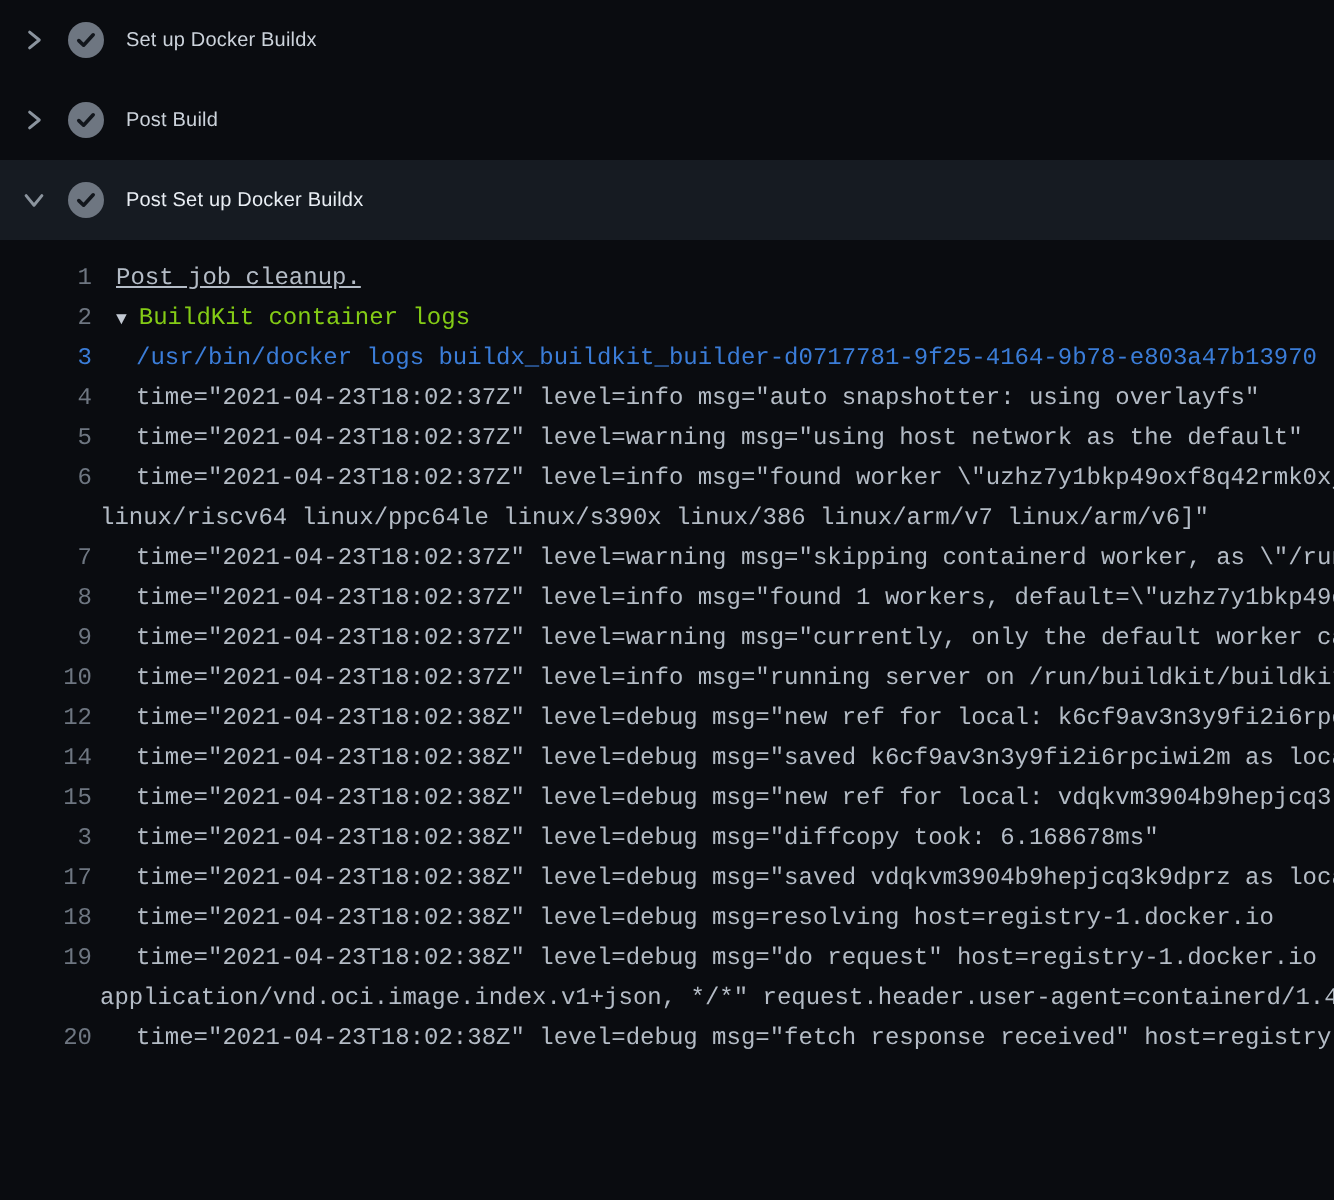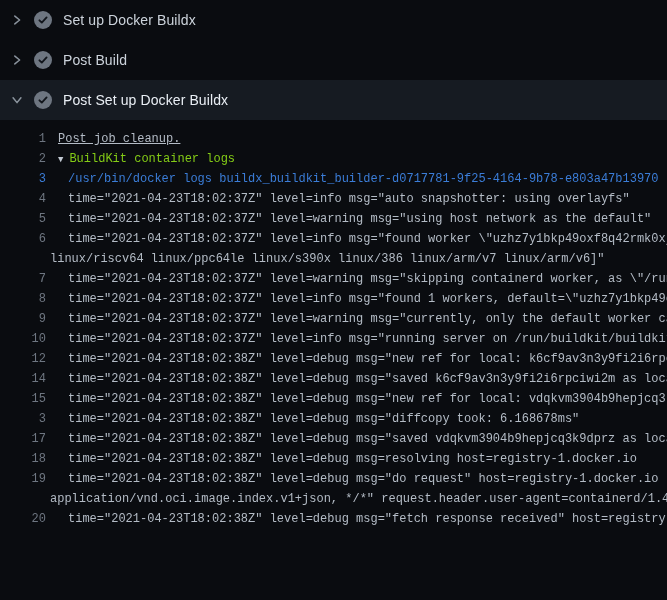--- a/index.html
+++ b/index.html
@@ -15,21 +15,21 @@
   .step-row {
     height:40px; display:flex; align-items:center; cursor:pointer;
   }
   .step-row.expanded { background:#161b22; }
   .chev {
     flex:0 0 16px; height:16px; margin-left:9px;
     color:#8b949e; display:flex; align-items:center; justify-content:center;
   }
   .status { flex:0 0 18px; height:18px; margin-left:9px; }
   .step-label {
-    margin-left:11px; font-size:14px; color:#ccd3db; letter-spacing:0.1px;
+    margin-left:11px; font-size:10px; color:#ccd3db; letter-spacing:0.1px;
   }
   .step-row.expanded .step-label { color:#e9eef4; }
   
   .log { padding-top:9px; }
   .log-row {
     display:flex; height:20px; line-height:20px;
     font-family:"Liberation Mono","DejaVu Sans Mono",monospace;
     font-size:12px; color:#b4bcc6;
   }
   .ln { flex:0 0 46px; text-align:right; color:#6e7681; cursor:pointer; }

